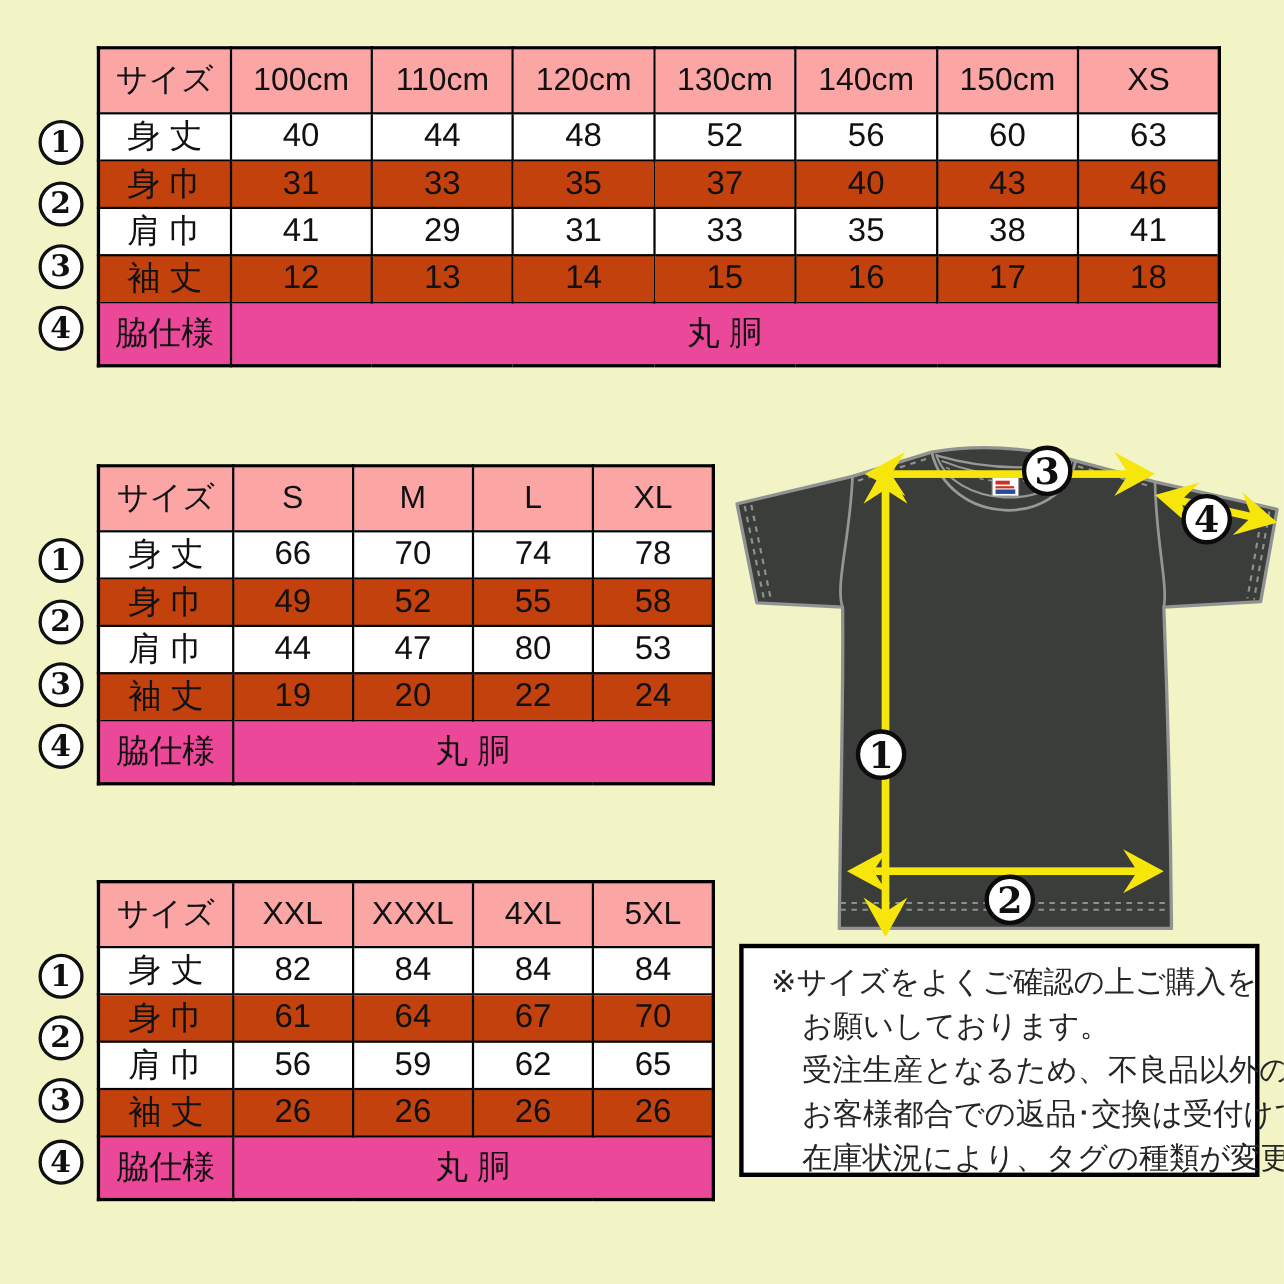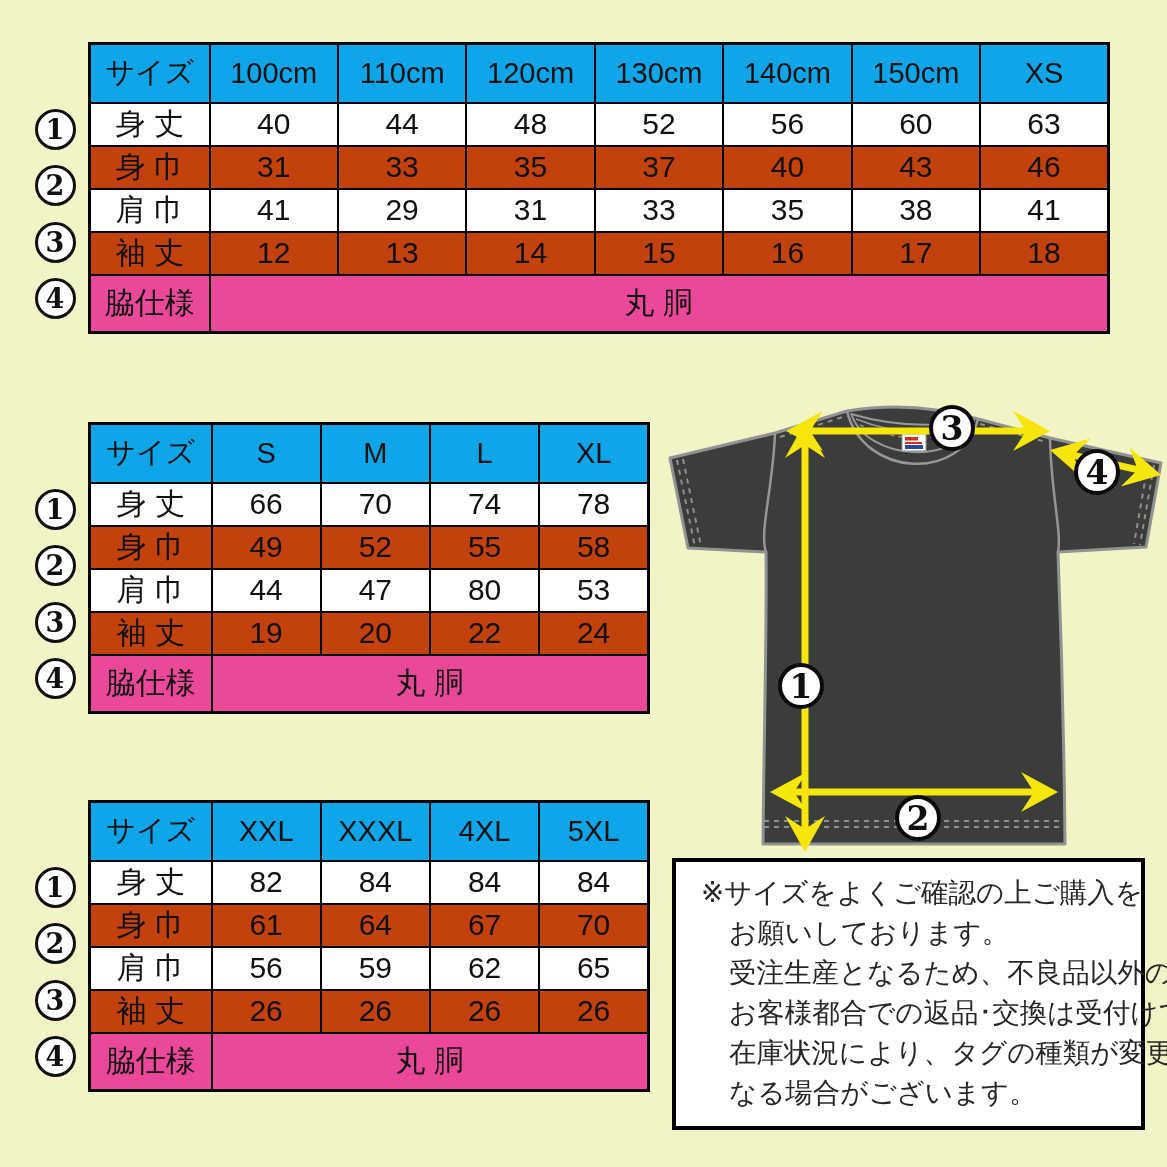--- a/index.html
+++ b/index.html
@@ -14,21 +14,21 @@
   .table-wrap{box-sizing:border-box;}
   .size-table{
     border-collapse:collapse; table-layout:fixed; width:100%;
     background:#fff; border:3px solid #000;
   }
   .size-table th,.size-table td{
     border:2px solid #000; text-align:center; vertical-align:middle;
     padding:0; font-size:30px; font-weight:normal; color:#111;
     overflow:hidden; white-space:nowrap;
   }
-  .size-table thead tr{height:59px; background:#0ea5e9;}
+  .size-table thead tr{height:59px; background:#fca5a5;}
   .size-table thead th{font-size:29px;}
   .size-table tbody tr{height:40px;}
   .size-table tbody tr.gray{background:#c2410c;}
   .size-table tbody tr.footer{height:58px; background:#ec4899;}
 
   
   .circles{
     display:grid; grid-auto-rows:56.5px; width:44px;
     justify-items:center; align-items:center;
   }
@@ -311,22 +311,21 @@
       <text x="292" y="42">3</text>
       <circle cx="437" cy="74" r="21" fill="#ffffff" stroke="#0b0b0b" stroke-width="4"></circle>
       <text x="437" y="86">4</text>
       <circle cx="141" cy="288" r="21" fill="#ffffff" stroke="#0b0b0b" stroke-width="4"></circle>
       <text x="141" y="300">1</text>
       <circle cx="258" cy="420" r="21" fill="#ffffff" stroke="#0b0b0b" stroke-width="4"></circle>
       <text x="258" y="432">2</text>
     </g>
   </svg>
 
-  <div class="abs note-box" style="left:672px; top:858px; width:473px; height:272px;">
+  <div class="abs note-box" style="left:672px; top:858px; width:473px; height:212px;">
       <div class="note-line">※サイズをよくご確認の上ご購入を</div>
       <div class="note-line indent">お願いしております。</div>
       <div class="note-line indent">受注生産となるため、不良品以外の</div>
       <div class="note-line indent">お客様都合での返品･交換は受付けて</div>
       <div class="note-line indent">在庫状況により、タグの種類が変更に</div>
-      <div class="note-line indent">なる場合がございます。</div>
     </div>
 
 </div>
 
 </body></html>

